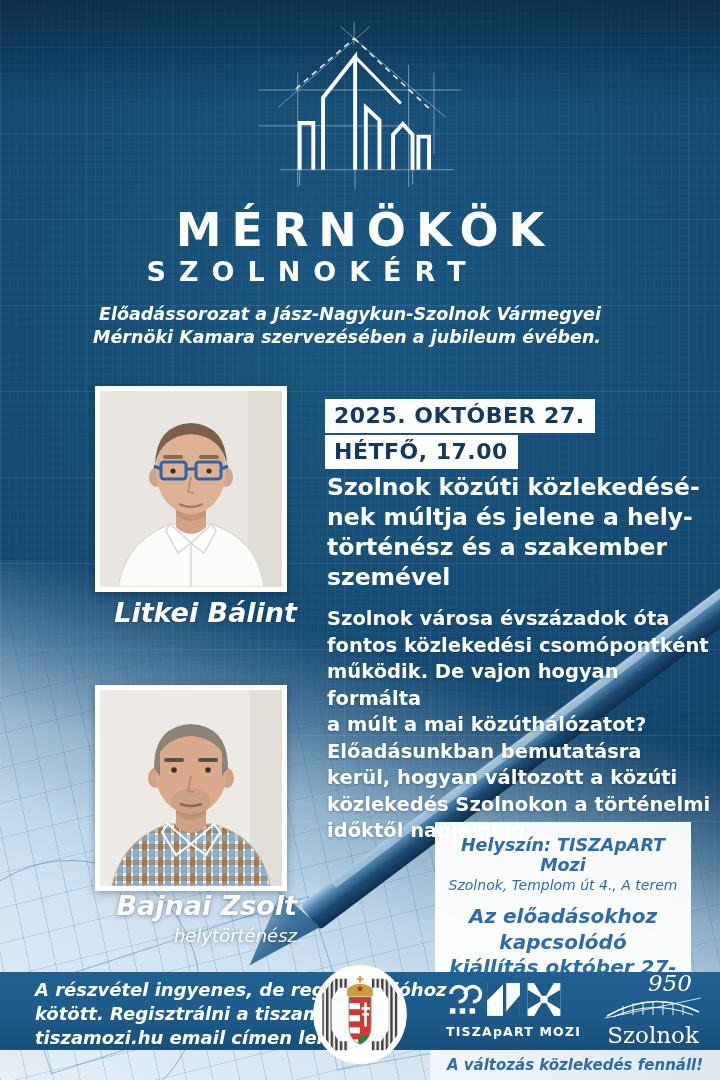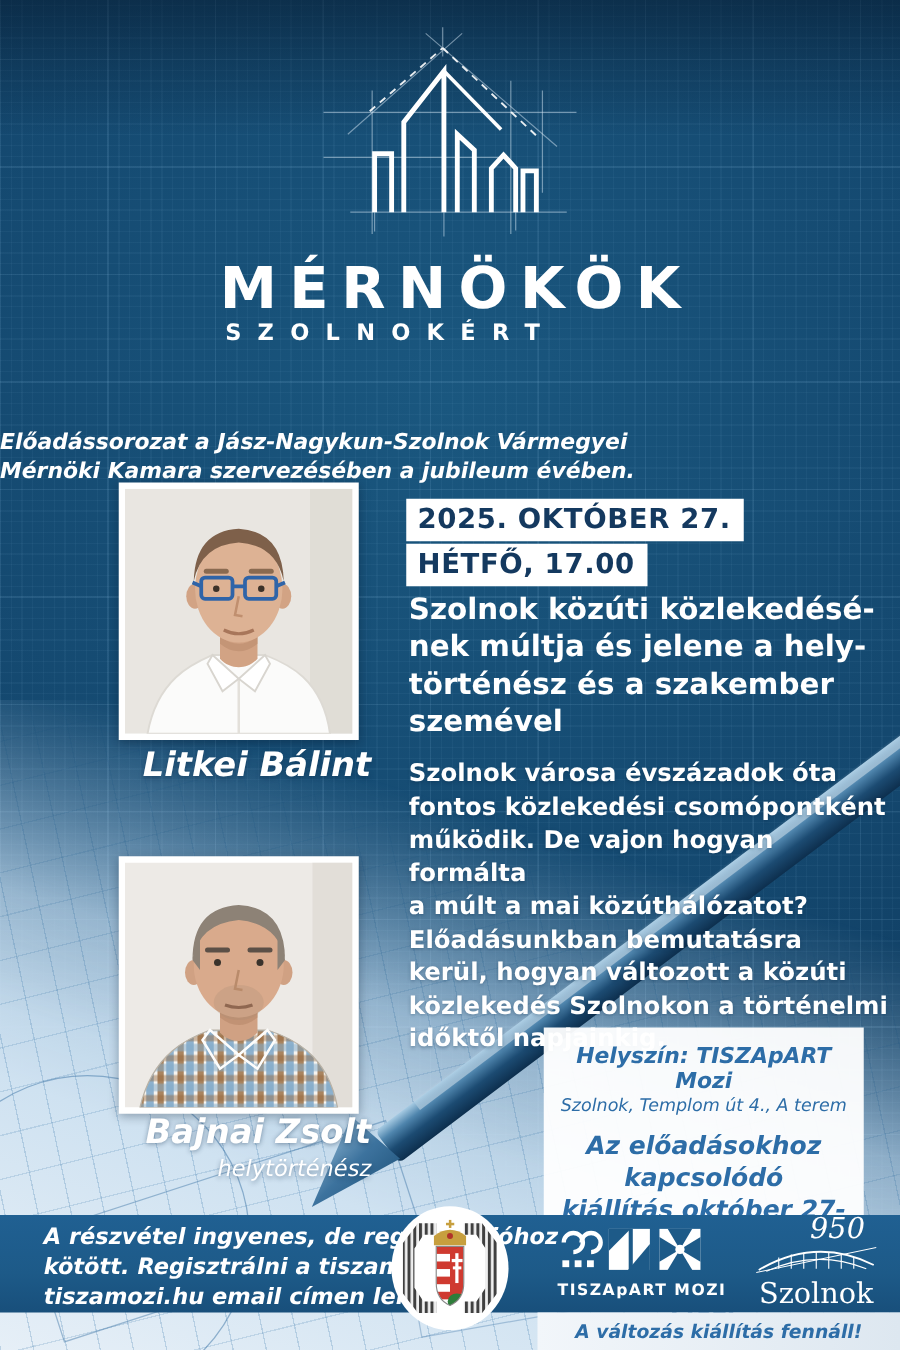--- a/index.html
+++ b/index.html
@@ -42,23 +42,23 @@
     background:linear-gradient(180deg, rgba(255,255,255,.0), rgba(255,255,255,.8)); }
   .pen-tip { position:absolute; left:248px; top:893px; width:72px; height:74px; z-index:2;
     clip-path:polygon(2% 98%, 46% 0%, 100% 46%);
     background:linear-gradient(135deg,#b5d4e8 0%, #3d739e 50%, #16496f 100%); }
 
   
   .logo { position:absolute; left:250px; top:16px; z-index:3; }
   .title1 { position:absolute; left:0; top:203px; width:720px; z-index:3; text-align:center;
     font-size:46px; font-weight:bold; letter-spacing:10px; padding-left:10px; color:#fff; }
   .title2 { position:absolute; left:0; top:256px; width:612px; z-index:3; text-align:center;
-    font-size:18px; font-weight:bold; letter-spacing:13px; padding-left:13px; color:#fff; }
-  .subtitle { position:absolute; left:0; top:303px; width:601px; z-index:3; text-align:left;
-    font-size:17.5px; font-weight:bold; font-style:italic; line-height:1.32; color:#fff;margin-top:40px; }
+    font-size:27px; font-weight:bold; letter-spacing:13px; padding-left:13px; color:#fff; }
+  .subtitle { position:absolute; left:0; top:303px; width:601px; z-index:3; text-align:right;
+    font-size:17.5px; font-weight:bold; font-style:italic; line-height:1.32; color:#fff; }
 
   .pre { white-space:pre-line; }
 
   
   .photo-frame { position:absolute; left:95px; width:192px; height:206px; z-index:3;
     background:#fff; padding:5px; box-shadow:0 2px 8px rgba(0,20,40,.35); }
   .photo-frame svg { display:block; width:182px; height:196px; }
   #photo1 { top:386px; }
   #photo2 { top:685px; }
   .speaker { position:absolute; left:0; width:297px; z-index:3; text-align:right;
@@ -306,16 +306,16 @@
         <path d="M4,21 Q50,-6 96,17"></path>
         <path d="M10,22 Q50,4 90,20" stroke-width="1"></path>
         <path d="M2,23 L98,3" stroke-width="0.8"></path>
         <path d="M20,11 V20 M30,8.5 V20 M40,7 V20 M50,6.5 V20 M60,7 V20 M70,8.5 V20 M80,11 V20" stroke-width="0.9"></path>
       </g>
     </svg>
     <div class="szolnok-name">Szolnok</div>
   </div>
 
   <div class="tagline-strip">
-    <div class="tagline">A változás kiállítás fennáll!</div>
+    <div class="tagline">A változás közlekedés fennáll!</div>
   </div>
 
 </div>
 
 </body></html>

